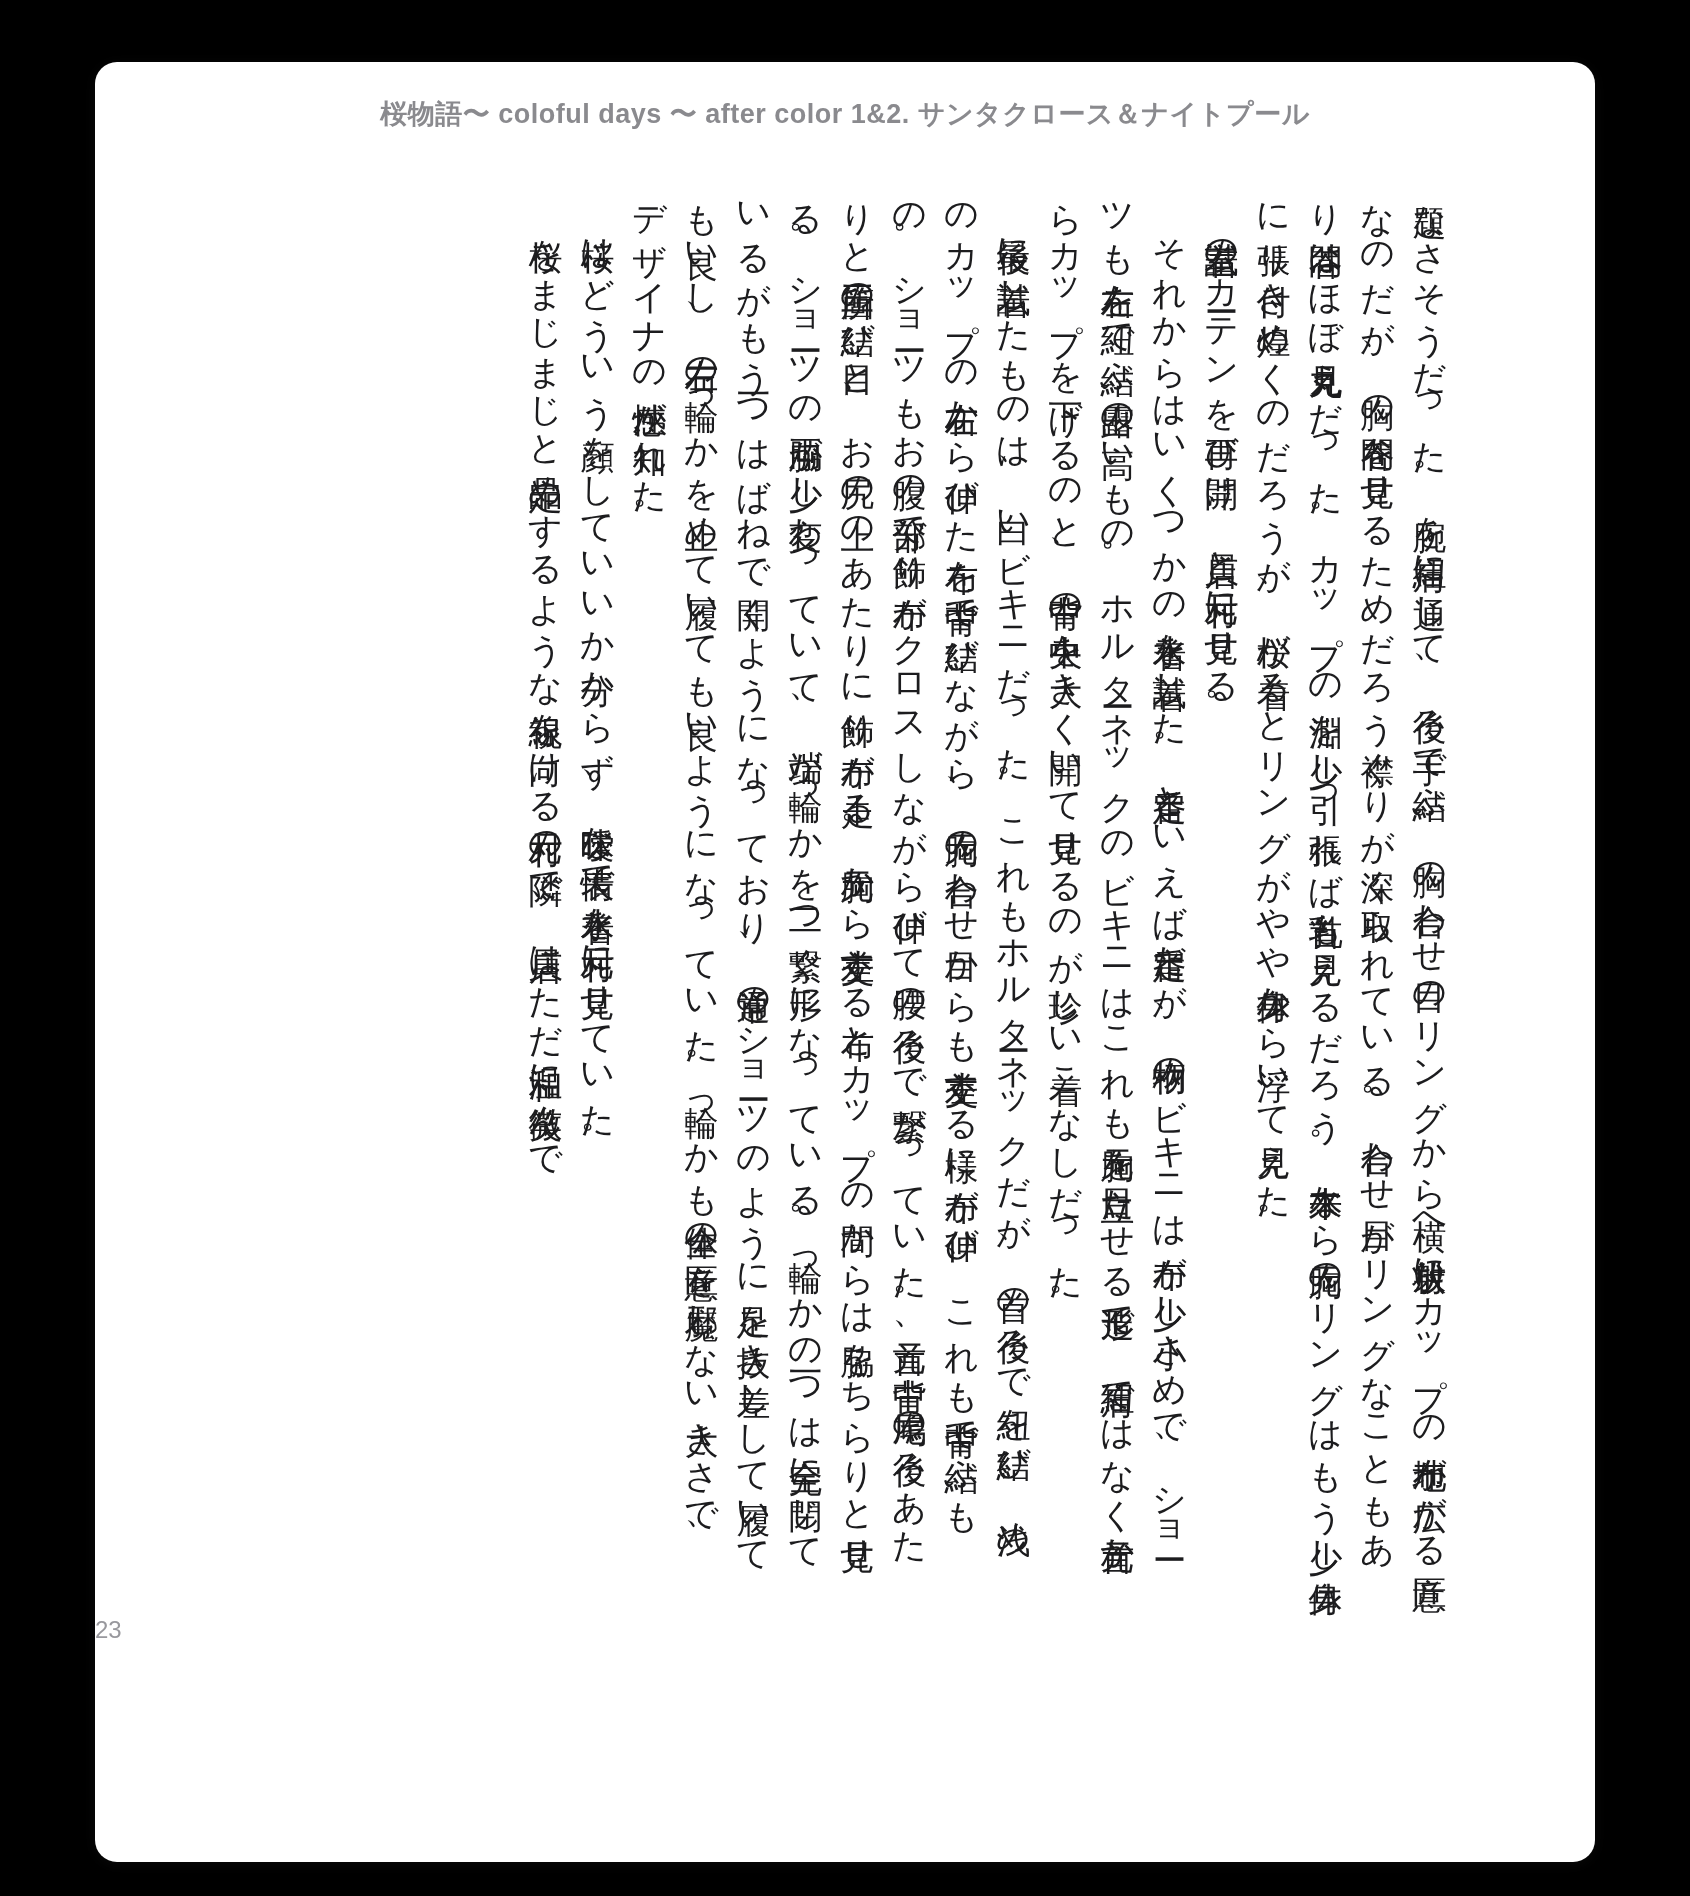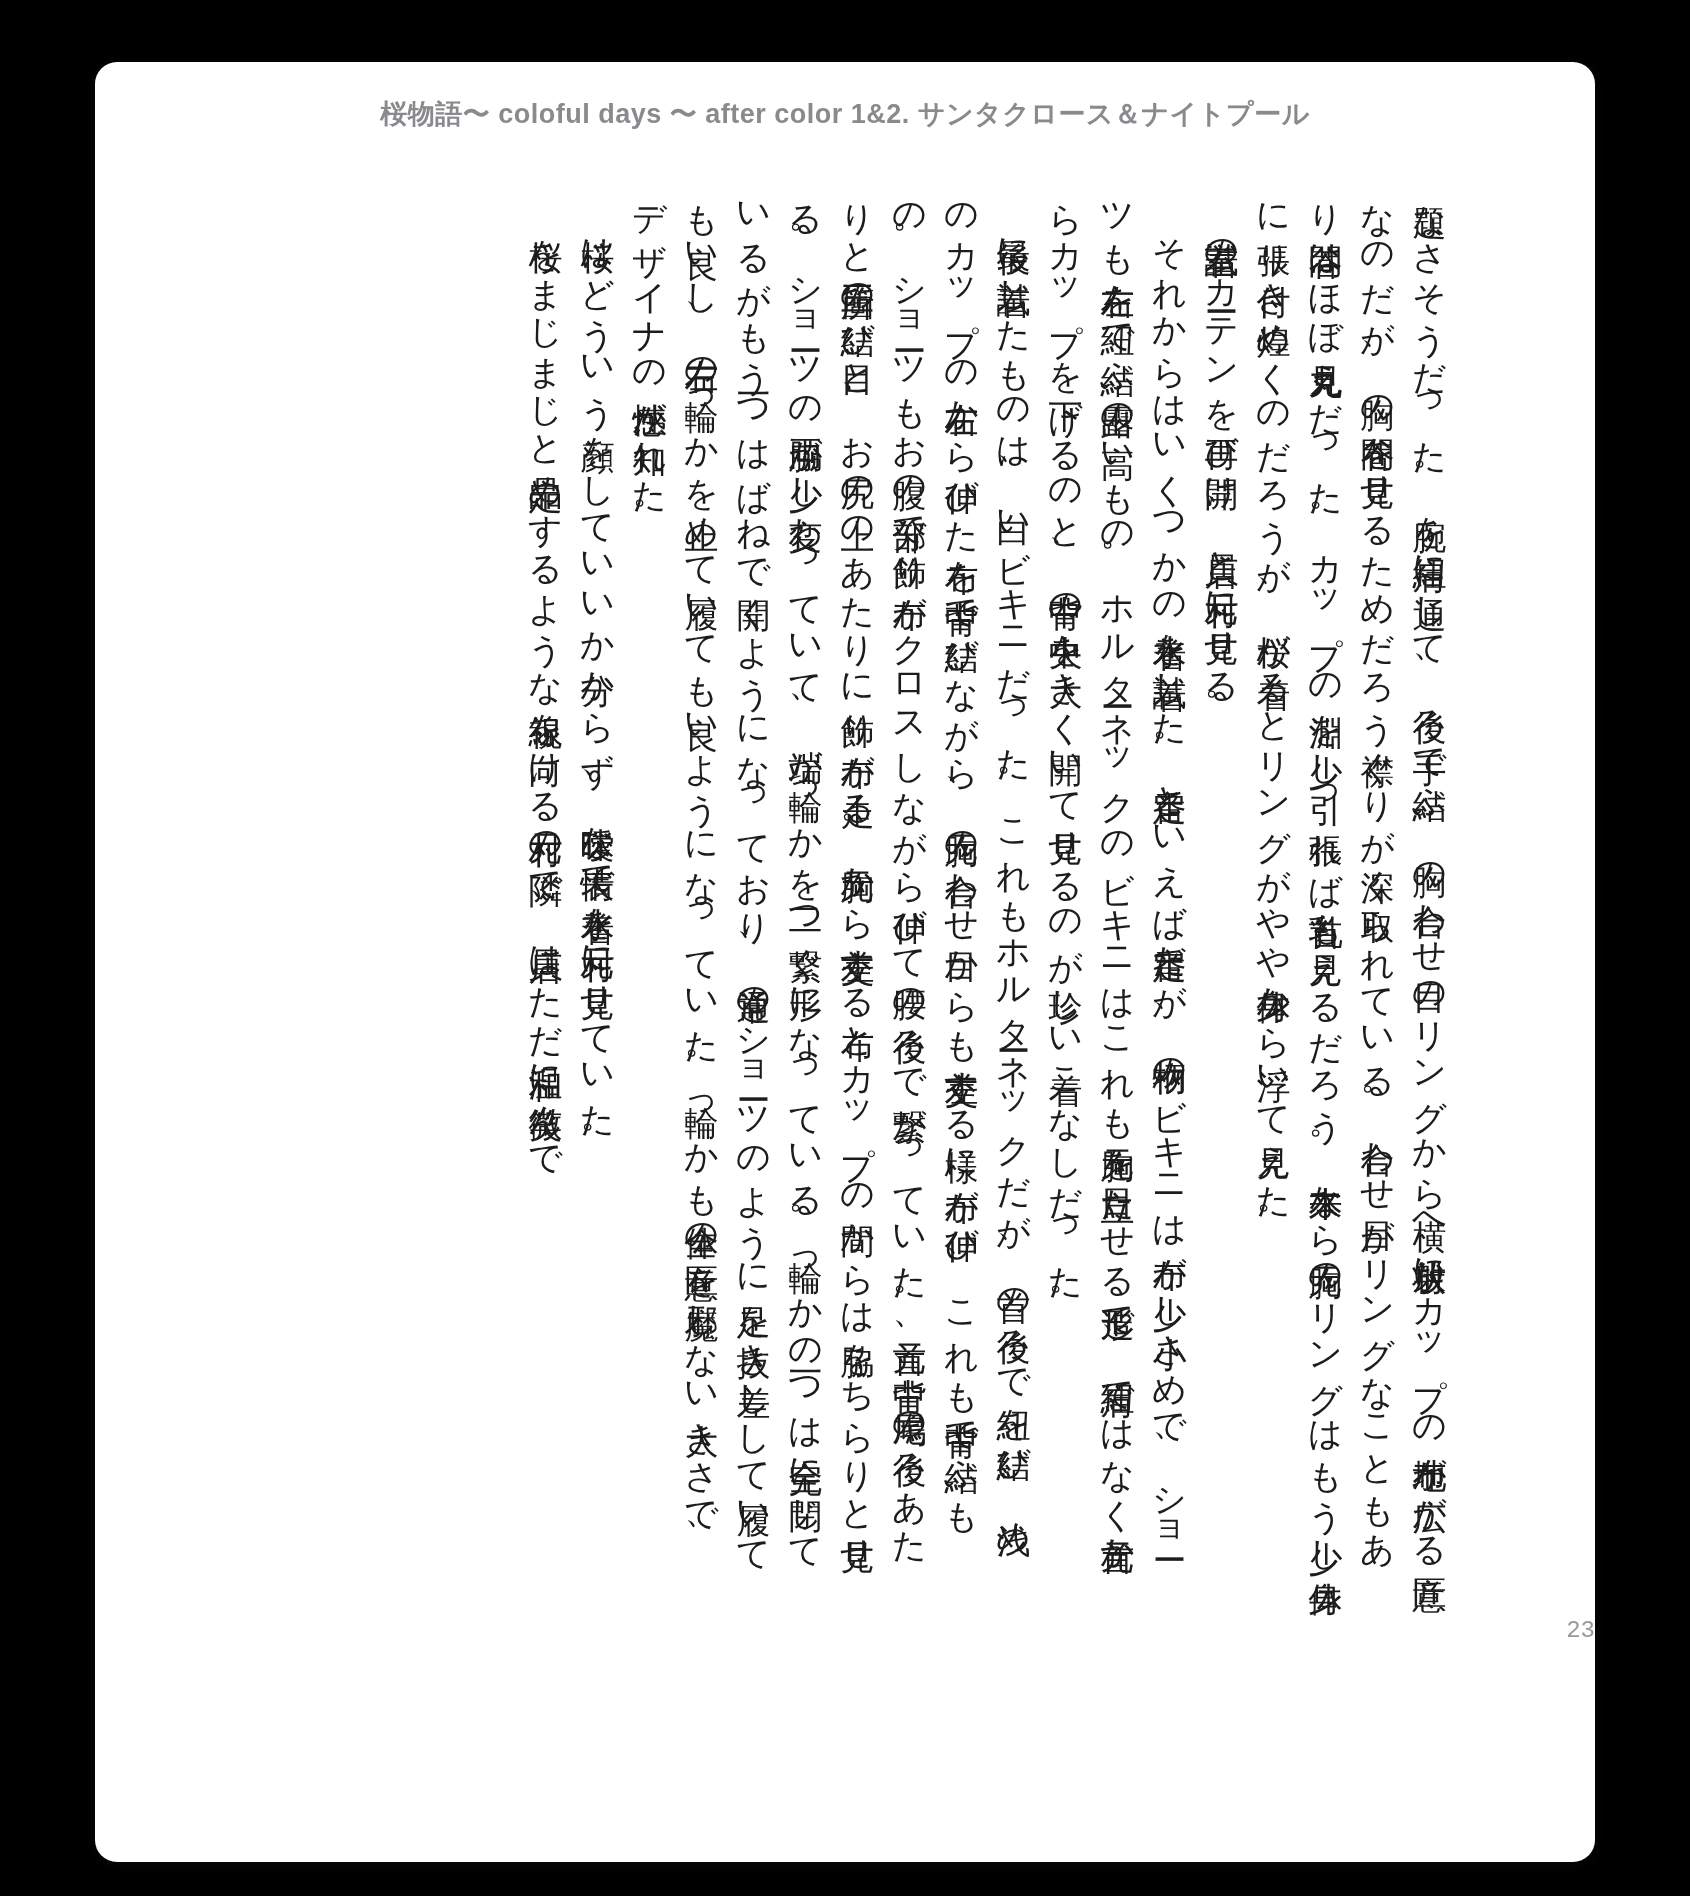--- a/index.html
+++ b/index.html
@@ -46,24 +46,24 @@
     font-size: 34px;
     letter-spacing: 0.5px;
     line-height: 52px;
     color: #1c1c1e;
   }
   .page-text p { margin: 0; }
   .page-number {
     position: absolute;
     bottom: 218px; left: 0;
     width: 100%;
-    text-align: right;
+    text-align: left;
     font-size: 24px;
     color: #98989d;
-    font-family: Liberation Mono, monospace;
+    font-family: Liberation Sans, sans-serif;
   }
 </style>
 </head>
 <body>
 
 <div class="reader-bg">
   <div class="book-page">
     <div class="chapter-title">桜物語〜 coloful days 〜 after color 1&amp;2. サンタクロース＆ナイトプール</div>
 
     <div class="page-text">

